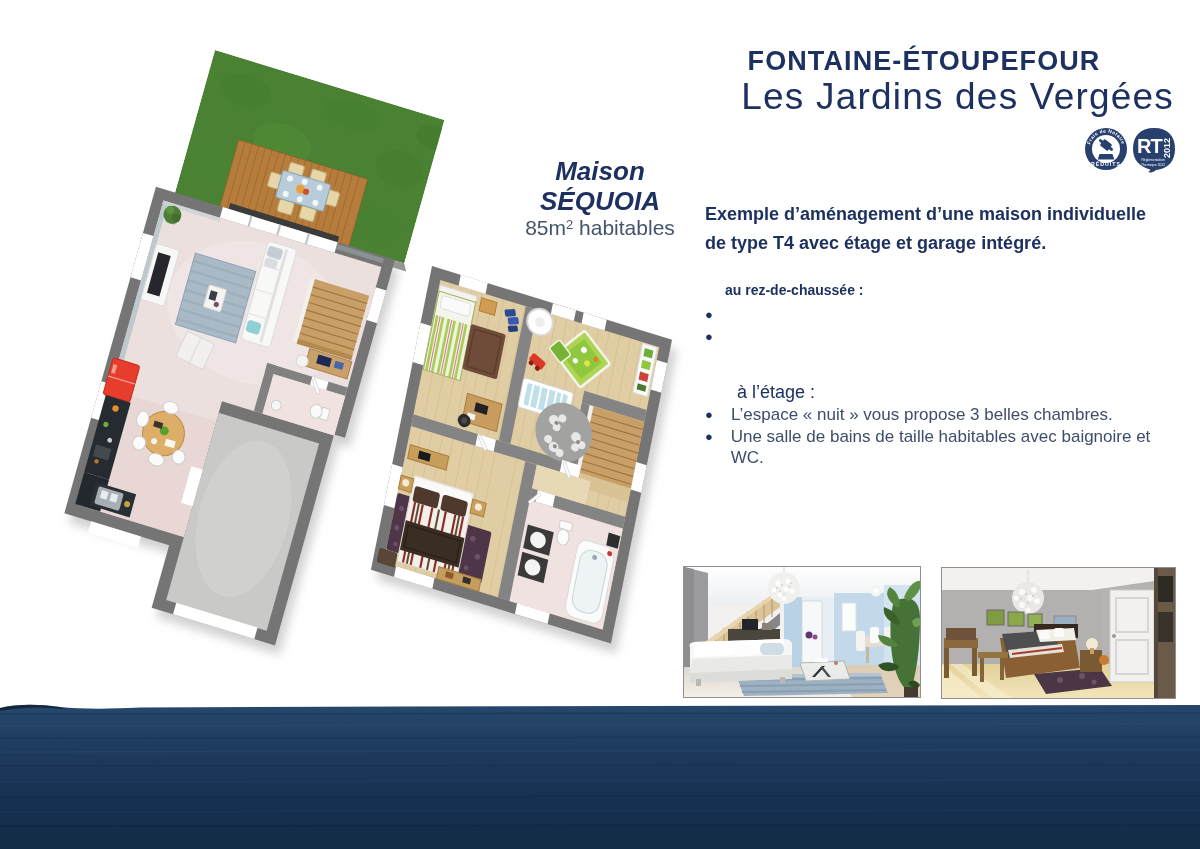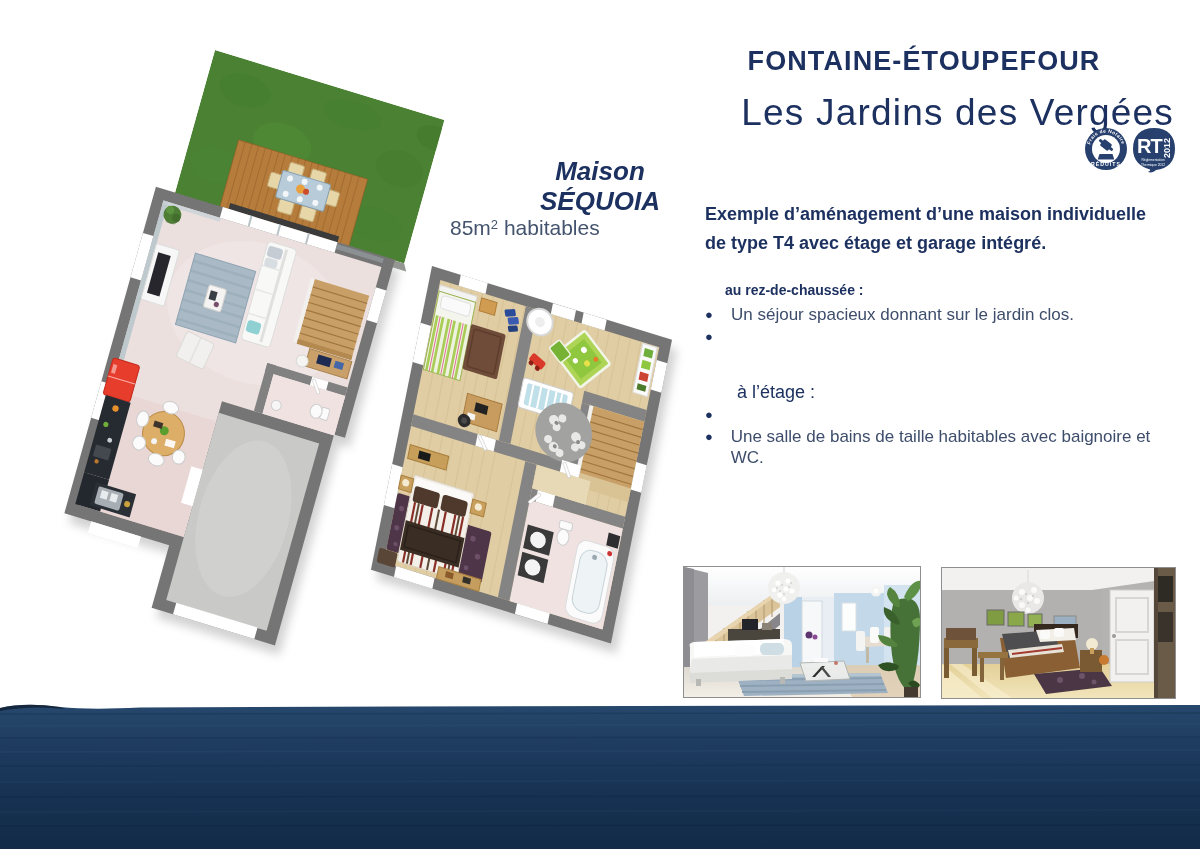--- a/index.html
+++ b/index.html
@@ -507,21 +507,21 @@
     <rect x="79" y="149" width="3" height="15" transform="rotate(-38 80.5 150)"></rect>
     <rect x="149" y="187" width="3" height="15" transform="rotate(38 150.5 188)"></rect>
     <rect x="166" y="148" width="19" height="12" fill="#ffffff" stroke="none"></rect>
     <rect x="167" y="150" width="3" height="15" transform="rotate(-32 168.5 150)"></rect>
   </g>
 </g>
 </svg>
 
 <div class="abs navy" style="left:674px;top:46px;width:500px;text-align:center;font-weight:bold;font-size:27px;letter-spacing:1.1px;">FONTAINE-ÉTOUPEFOUR</div>
 
-<div class="abs navy" style="left:674px;top:76px;width:500px;text-align:right;font-size:37px;letter-spacing:1.2px;margin-top:16px;">Les Jardins des Vergées</div>
+<div class="abs navy" style="left:674px;top:76px;width:500px;text-align:right;font-size:37px;letter-spacing:1.2px;">Les Jardins des Vergées</div>
 
 <svg class="abs" style="left:1084px;top:127px" width="44" height="44" viewBox="0 0 44 44">
   <defs>
       <path id="arcup" d="M5.5,22 A16.5,16.5 0 0 1 38.5,22"></path>
     </defs>
   <circle cx="22" cy="22" r="21" fill="#27406e"></circle>
   <circle cx="22" cy="22" r="14" fill="#ffffff"></circle>
   <g fill="#27406e">
     <g transform="rotate(38 22 18)">
       <rect x="17" y="14" width="10" height="8" rx="1.5"></rect>
@@ -540,41 +540,41 @@
     <text x="37" y="26" font-size="9" font-weight="bold" transform="rotate(-90 35 23)" text-anchor="middle">2012</text>
   </g>
   <g fill="#ffffff" font-size="3.3" text-anchor="middle" font-family="Liberation Sans,sans-serif">
     <text x="21" y="34">Réglementation</text>
     <text x="21" y="38.5">Thermique 2012</text>
   </g>
 </svg>
 
 <div class="abs navy" style="left:450px;top:156px;width:300px;text-align:center;font-weight:bold;font-style:italic;font-size:26px;line-height:30px;">Maison<br>SÉQUOIA</div>
 
-<div class="abs" style="left:450px;top:216px;width:300px;color:#44546e;font-size:21px;">85m<span style="font-size:13px;vertical-align:6px;">2</span> habitables</div>
+<div class="abs" style="left:450px;top:216px;width:300px;text-align:center;color:#44546e;font-size:21px;">85m<span style="font-size:13px;vertical-align:6px;">2</span> habitables</div>
 
 <div class="abs navy" style="left:705px;top:200px;width:520px;font-weight:bold;font-size:18px;line-height:28.5px;">Exemple d’aménagement d’une maison individuelle<br>de type T4 avec étage et garage intégré.</div>
 
 <div class="abs navy" style="left:725px;top:282px;font-weight:bold;font-size:14px;">au rez-de-chaussée :</div>
 
 <div class="abs" style="left:705px;top:304px;width:470px;color:#3d4d6b;font-size:17px;line-height:21.5px;">
   <div style="display:flex;">
       <span class="navy" style="width:26px;font-size:13px;">●</span>
-      <span>Un séjour spacieux donnant sur le jardin clos.</span>
     </div>
   <div style="display:flex;">
       <span class="navy" style="width:26px;font-size:13px;">●</span>
     </div>
 </div>
 
 <div class="abs navy" style="left:737px;top:382px;font-weight:normal;font-size:18px;">à l’étage :</div>
 
 <div class="abs" style="left:705px;top:404px;width:478px;color:#3d4d6b;font-size:17px;line-height:21.5px;">
   <div style="display:flex;">
       <span class="navy" style="width:26px;font-size:13px;">●</span>
+      <span>L’espace «&nbsp;nuit&nbsp;» vous propose 3 belles chambres.</span>
     </div>
   <div style="display:flex;">
       <span class="navy" style="width:26px;font-size:13px;">●</span>
       <span>Une salle de bains de taille habitables avec baignoire et WC.</span>
     </div>
 </div>
 
 <svg class="abs" style="left:683px;top:566px;border:1px solid #8f8f8f;" width="236" height="130" viewBox="0 0 236 130">
   <defs>
     <linearGradient id="ph1floor" x1="0" y1="0" x2="0" y2="1">

